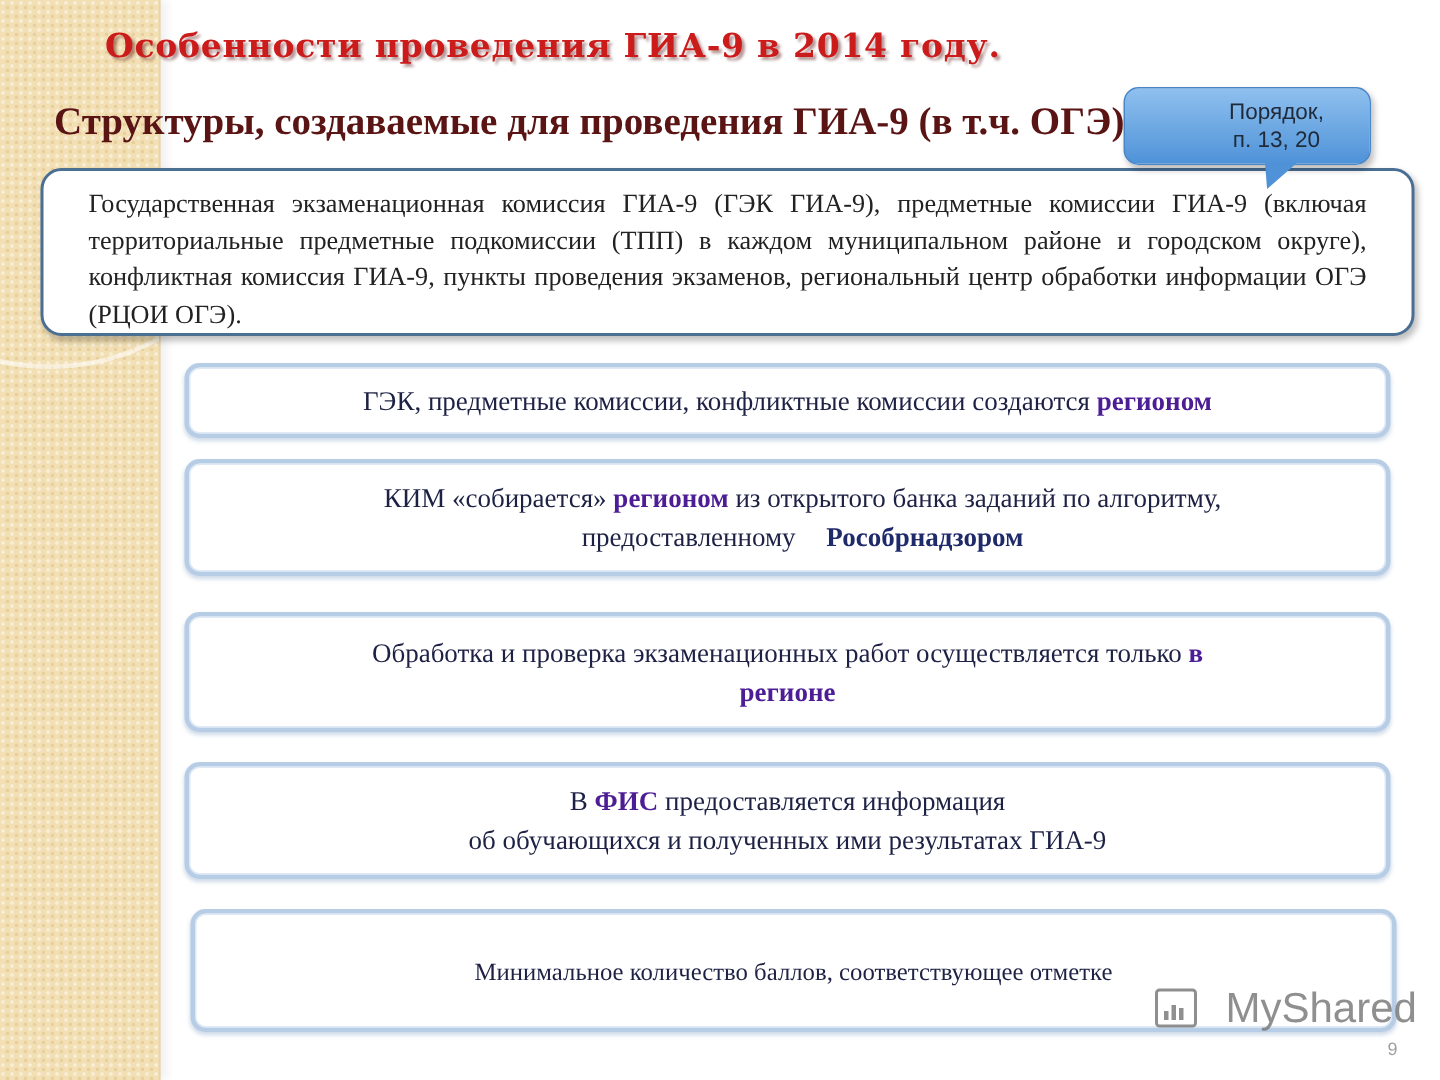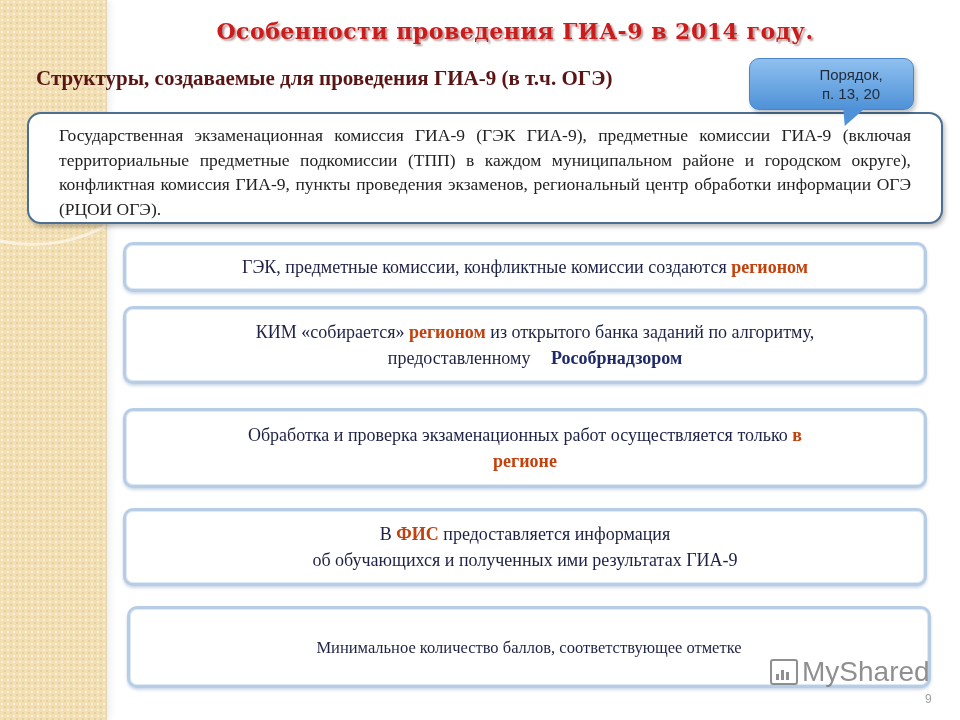--- a/index.html
+++ b/index.html
@@ -21,29 +21,29 @@
   .left-arc {
     position:absolute; left:-120px; top:-60px; width:300px; height:300px;
     border-radius:50%;
     border:3px solid rgba(255,255,255,0.55);
     clip-path: inset(0 0 0 0);
   }
   .left-arc-wrap {
     position:absolute; left:0; top:0; width:106px; height:260px; overflow:hidden;
   }
   .title {
-    position:absolute; left:0; right:0; top:18px; text-align:center;
+    position:absolute; left:0; right:0; top:18px; 
     padding-left:70px;
     font-family:"DejaVu Serif", serif; font-weight:bold; font-size:22px;
     color:#cc1b1b; letter-spacing:0.5px;
     text-shadow: 2px 2px 2px rgba(90,20,20,0.45);
   }
   .subtitle {
     position:absolute; left:36px; top:66px;
-    font-family:"Liberation Serif", serif; font-weight:bold; font-size:21px;
+    font-family:"Liberation Serif", serif; font-weight:bold; font-size:26px;
     color:#5a1414;
   }
   .callout {
     position:absolute; left:749px; top:58px; width:165px; height:52px;
     background:linear-gradient(#8fc0ef, #4f92d8);
     border:1px solid #4a86c5; border-radius:10px;
     box-shadow: 2px 3px 4px rgba(0,0,0,0.25);
     text-align:center; font-family:"Liberation Sans", sans-serif;
     font-size:15px; color:#1f2a3a; line-height:19px; padding-top:6px; box-sizing:border-box;
     z-index:3;
@@ -66,31 +66,31 @@
     z-index:2;
   }
   .card {
     position:absolute; left:123px; width:804px;
     border:3px solid #b7cde6; border-radius:10px; background:#fff;
     box-shadow: inset 0 0 0 1px #dfe9f5, 0 2px 3px rgba(90,130,180,0.3);
     box-sizing:border-box; text-align:center;
     font-size:18px; line-height:26px; color:#1d2245;
     display:flex; flex-direction:column; justify-content:center; align-items:center;
   }
-  .card .acc { color:#c2410c; font-weight:bold; }
+  .card .acc { color:#4c1d95; font-weight:bold; }
   .card .dark { color:#1f2a6b; font-weight:bold;margin-left:16px; }
   #card1 { top:242px; height:50px; }
   #card2 { top:306px; height:78px;padding-left:20px; }
   #card3 { top:408px; height:80px; }
   #card4 { top:508px; height:78px; }
   #card5 { top:606px; height:82px; left:127px; font-size:16.5px; line-height:25px; }
   .watermark {
     position:absolute; left:770px; top:656px;
     font-family:"Liberation Sans", sans-serif; font-size:28px; color:#7c7c7c;
-    display:flex; align-items:center; gap:4px; opacity:0.85;
+    display:flex; align-items:center; gap:19px; opacity:0.85;
   }
   .wm-icon {
     width:24px; height:22px; border:2px solid #7c7c7c; border-radius:3px; position:relative;
   }
   .wm-icon i { position:absolute; bottom:3px; width:3px; background:#7c7c7c; }
   .page-num {
     position:absolute; left:925px; top:692px;
     font-family:"Liberation Sans", sans-serif; font-size:12px; color:#a0a0a0;
   }
 </style>

